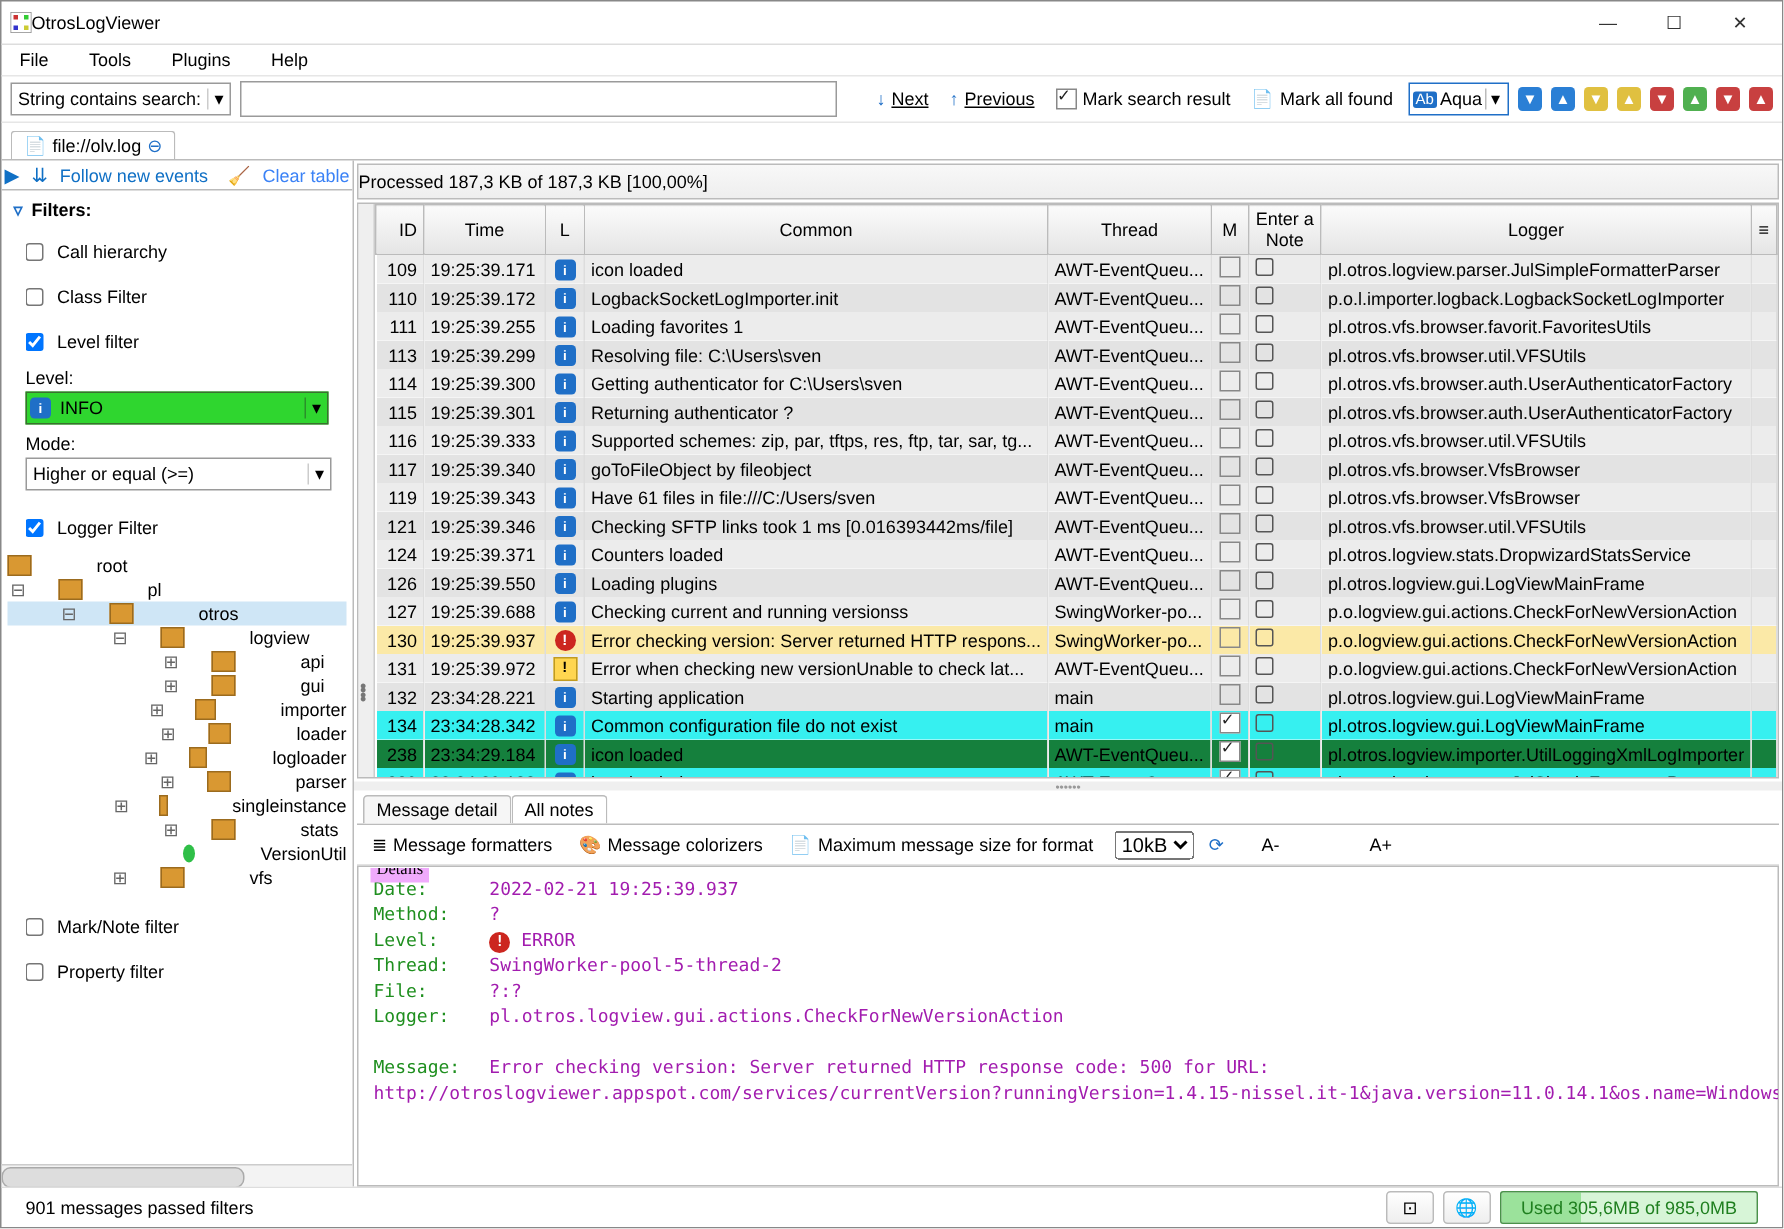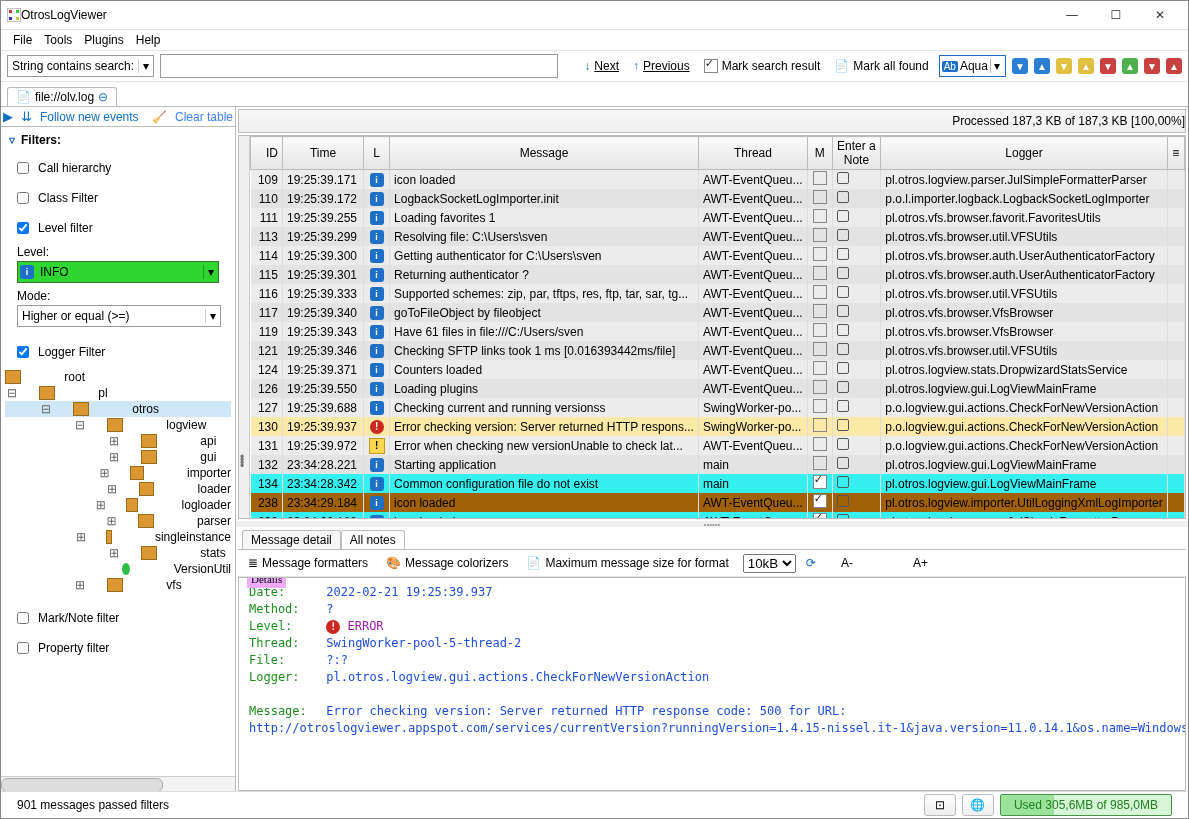--- a/index.html
+++ b/index.html
@@ -1,20 +1,20 @@
 <!DOCTYPE html>
 <html><head>
 <meta charset="utf-8">
 <style>
 html,body{margin:0;padding:0;font-family:"Segoe UI",Tahoma,sans-serif;font-size:12px;color:#000;background:#fff;height:100%;overflow:hidden}
 .window{width:1189px;height:819px;display:flex;flex-direction:column;border:1px solid #888;box-sizing:border-box}
 .titlebar{height:28px;display:flex;align-items:center;padding:0 6px;border-bottom:1px solid #ddd}
 .titlebar .title{flex:1}
 .titlebar .wbtn{width:44px;height:22px;display:flex;align-items:center;justify-content:center;color:#333}
-.menubar{height:20px;display:flex;align-items:center;padding:0 6px;gap:0;border-bottom:1px solid #e6e6e6}
+.menubar{height:20px;display:flex;align-items:center;padding:0 6px;gap:15px;border-bottom:1px solid #e6e6e6}
 .menubar span{padding:1px 6px}
 .toolbar{height:26px;display:flex;align-items:center;padding:2px 6px;gap:6px;border-bottom:1px solid #e6e6e6}
 .combo{display:flex;align-items:center;border:1px solid #9a9a9a;background:#fff;height:20px}
 .combo .lbl{padding:0 4px}
 .combo .arr{width:14px;text-align:center;border-left:1px solid #ccc}
 .input{border:1px solid #9a9a9a;height:20px;flex:1;min-width:290px}
 .tbtn{display:flex;align-items:center;gap:4px;padding:0 4px;height:20px}
 .ico{display:inline-flex;width:14px;height:14px;align-items:center;justify-content:center;font-size:11px}
 .tabbar{height:24px;display:flex;align-items:flex-end;padding:0 6px;border-bottom:1px solid #bbb;gap:4px}
 .tab{border:1px solid #bbb;border-bottom:0;border-radius:3px 3px 0 0;padding:2px 8px;display:flex;align-items:center;gap:4px}
@@ -35,49 +35,49 @@
 .levelbox .arr{margin-left:auto;width:14px;text-align:center;border-left:1px solid #2a902a}
 .tree{padding:2px 4px;font-size:12px}
 .tree .row{display:flex;align-items:center;gap:20px;height:16px}
 .tree .ind{display:inline-block;width:14px;text-align:center;color:#666}
 .tree .pkg{width:14px;height:12px;background:#d99832;border:1px solid #9b6b1e;display:inline-block}
 .tree .g{width:12px;height:12px;border-radius:50%;background:#2fbf48;display:inline-block}
 .tree .sel{background:#cfe6f6}
 .left-scroll{height:14px;border-top:1px solid #ccc;background:#f3f3f3;position:relative}
 .left-scroll .thumb{position:absolute;left:0;top:1px;height:12px;width:160px;background:#ddd;border:1px solid #aaa;border-radius:6px}
 .right{flex:1;display:flex;flex-direction:column;min-width:0}
-.progress{height:22px;border:1px solid #bbb;margin:2px;display:flex;align-items:center;justify-content:flex-end;background:linear-gradient(#f8f8f8,#eee)}
+.progress{height:22px;border:1px solid #bbb;margin:2px;display:flex;align-items:center;justify-content:flex-start;background:linear-gradient(#f8f8f8,#eee)}
 .grid-wrap{flex:1;min-height:0;border:1px solid #bbb;margin:0 2px 2px;display:flex;overflow:hidden}
 .gutter{width:10px;background:#efefef;border-right:1px solid #ccc;position:relative}
 .gutter .dots{position:absolute;left:1px;top:320px;line-height:3px;color:#777}
 .tbl{flex:1;overflow:auto}
 table{border-collapse:collapse;width:100%;font-size:12px}
 th{background:linear-gradient(#fbfbfb,#e5e5e5);border:1px solid #bbb;padding:2px 4px;font-weight:400;position:sticky;top:0}
 td{border-right:1px solid #ddd;padding:1px 4px;white-space:nowrap;overflow:hidden;text-overflow:ellipsis}
 tr.norm{background:#ececec}
 tr.norm:nth-child(2n){background:#e3e3e3}
 tr.selected{background:#fbe9a7}
 tr.warn{background:#ececec}
 tr.cyan{background:#36f0f0}
-tr.cyan2{background:#a16207}
+tr.cyan2{background:#15803d}
 .lvl-i{width:14px;height:14px;border-radius:3px;background:#1f6fc7;color:#fff;display:inline-flex;align-items:center;justify-content:center;font-size:9px;font-weight:700}
 .lvl-w{width:14px;height:14px;background:#ffd650;color:#000;display:inline-flex;align-items:center;justify-content:center;font-size:10px;font-weight:700;border:1px solid #c09b20}
 .lvl-e{width:14px;height:14px;border-radius:50%;background:#cc261f;color:#fff;display:inline-flex;align-items:center;justify-content:center;font-size:10px;font-weight:700}
 .mbox{width:12px;height:12px;border:1px solid #888;display:inline-block}
 .mbox.ck{background:#fff;position:relative}
 .mbox.ck:after{content:"✓";position:absolute;left:0;top:-3px;font-size:11px;color:#222}
 .note-g{width:10px;height:10px;border:1px solid #555;border-radius:2px;display:inline-block}
 .splitter{height:6px;background:#efefef;display:flex;align-items:center;justify-content:center;color:#999;font-size:8px}
 .dtabs{height:22px;display:flex;align-items:flex-end;padding:0 4px;border-bottom:1px solid #bbb;margin:0 2px}
 .dtabs .tab.active{background:#f6f6f6}
 .dtb{height:26px;display:flex;align-items:center;padding:0 6px;gap:10px;border-bottom:1px solid #e3e3e3;margin:0 2px}
 .details{flex:0 0 200px;margin:0 2px;border:1px solid #bbb;padding:6px 10px;position:relative;overflow:auto;font-family:Consolas,monospace;font-size:12px;line-height:17px}
 .details .legend{position:absolute;top:-7px;left:8px;background:#f0abfc;padding:0 4px;font-family:"Segoe UI";font-size:11px}
 .details .k{color:#1f8f1f;display:inline-block;width:70px}
-.details .v{color:#1d4ed8}
+.details .v{color:#a21caf}
 .details .err{color:#a21caf}
 .statusbar{height:26px;display:flex;align-items:center;padding:0 16px;border-top:1px solid #ddd}
 .mem{margin-left:auto;display:flex;align-items:center;gap:6px}
 .mbtn{width:30px;height:20px;border:1px solid #bbb;border-radius:3px;display:flex;align-items:center;justify-content:center;background:linear-gradient(#fff,#eee)}
 .memgauge{width:170px;height:20px;border:1px solid #4a924a;border-radius:2px;background:linear-gradient(90deg,#9be29b 31%,#d7f5d7 31%);color:#1f7f1f;display:flex;align-items:center;justify-content:center}
 .col-id{width:40px;text-align:right}
 .col-time{width:82px}
 .col-l{width:22px;text-align:center}
 .col-msg{width:286px}
 .col-thread{width:102px}
@@ -248,21 +248,21 @@
         <div class="gutter">
             <div class="dots">•<br>•<br>•<br>•</div>
           </div>
         <div class="tbl">
           <table>
             <thead>
               <tr>
                 <th class="col-id">ID</th>
                 <th class="col-time">Time</th>
                 <th class="col-l">L</th>
-                <th class="col-msg">Message</th>
+                <th class="col-msg">Common</th>
                 <th class="col-thread">Thread</th>
                 <th class="col-m">M</th>
                 <th class="col-note">Enter a Note</th>
                 <th class="col-logger">Logger</th>
                 <th class="th-m">≡</th>
               </tr>
             </thead>
             <tbody id="rows">
                 <tr class="norm">
                   <td class="col-id">109</td>

